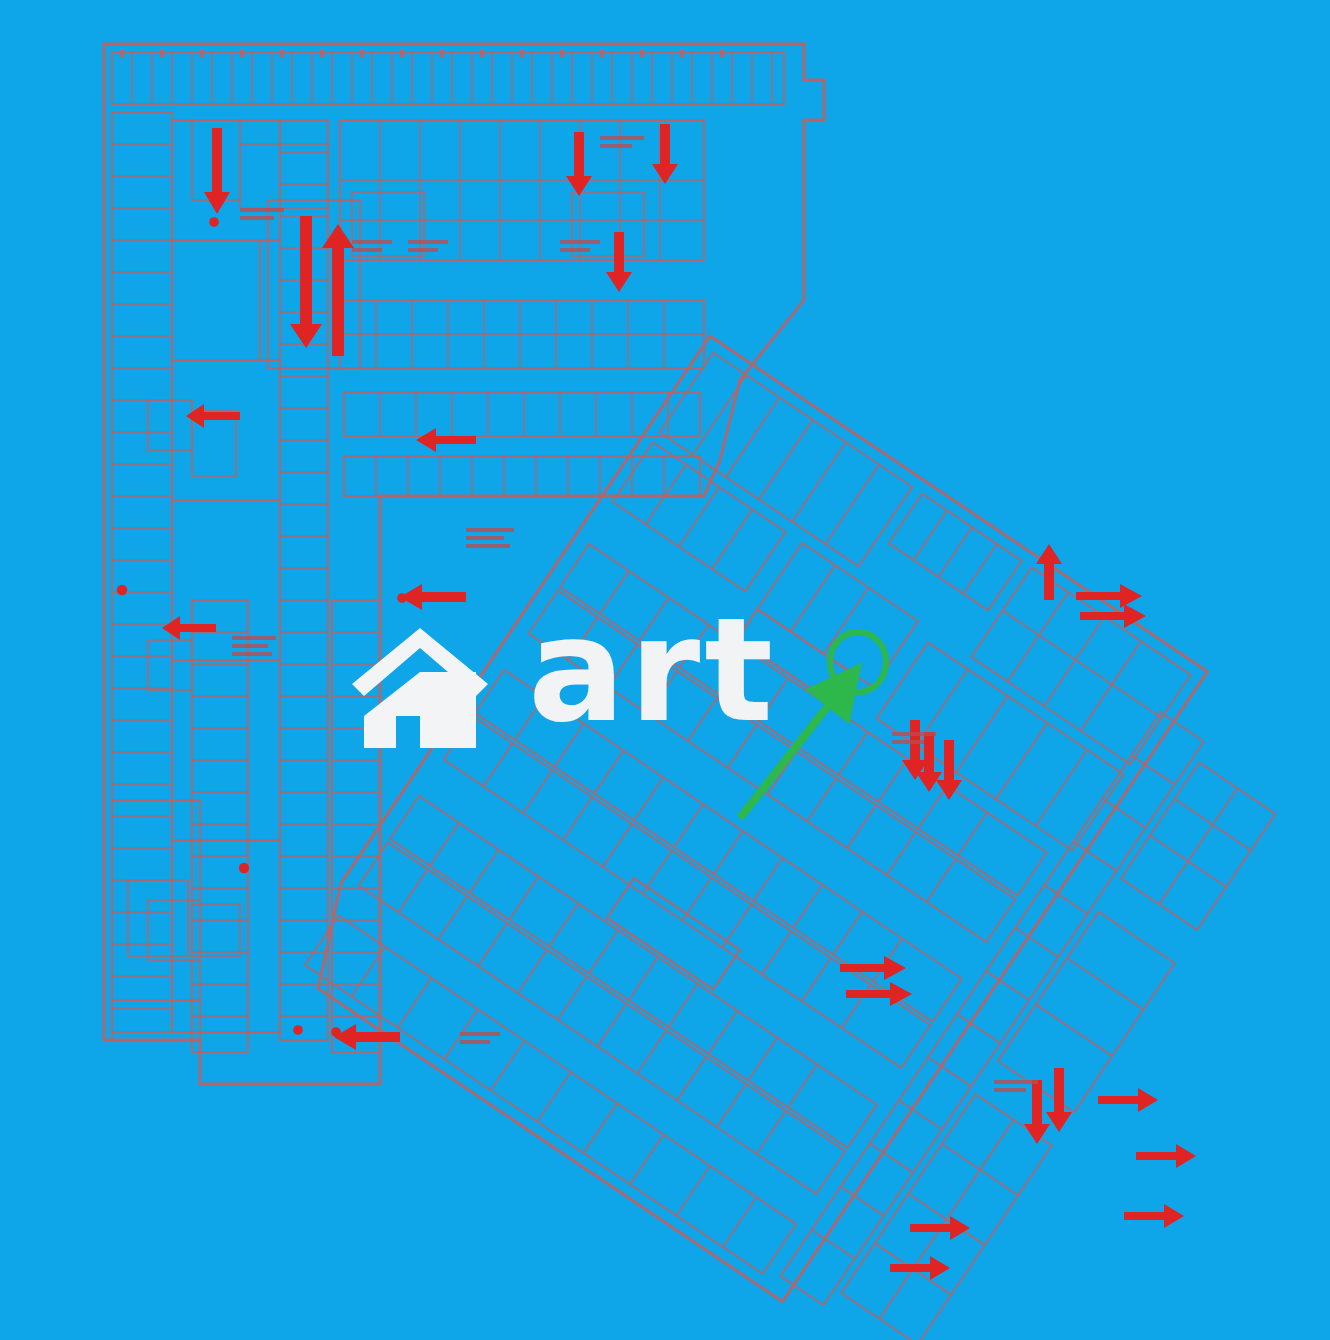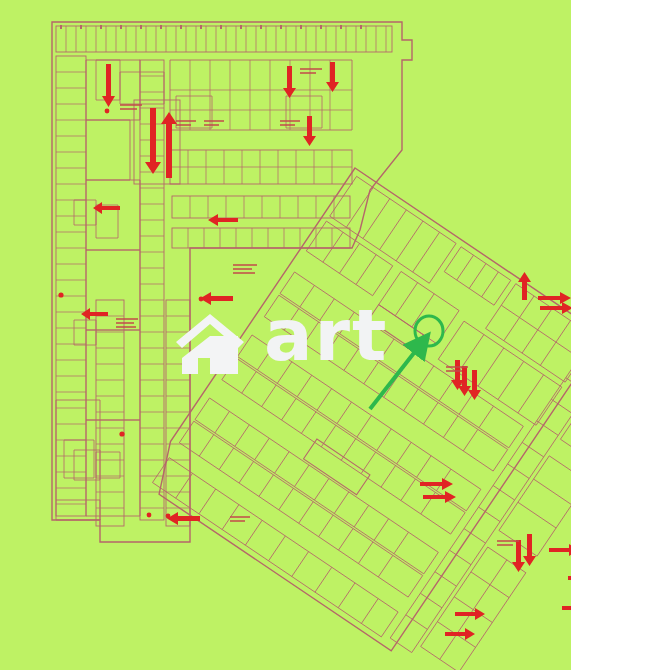--- a/index.html
+++ b/index.html
@@ -1,18 +1,18 @@
 <!DOCTYPE html>
 <html><head>
 <meta charset="utf-8">
 <style>
   html,body{margin:0;padding:0;background:#fff;}
   body{width:665px;height:670px;overflow:hidden;
        font-family:"Liberation Sans",sans-serif;}
-  #stage{position:relative;width:571px;height:670px;background:#bef264;overflow:hidden;}
+  #stage{position:relative;width:665px;height:670px;background:#0ea5e9;overflow:hidden;}
   svg{display:block;}
   .wm{position:absolute;pointer-events:none;}
   #wm-art{left:168px;top:296px;width:250px;height:80px;}
   .wmtext{font-family:"DejaVu Sans",sans-serif;font-size:72px;font-weight:700;
           fill:#f2f3f4;letter-spacing:2px;}
   .wmhouse{fill:#f3f4f5;}
 </style>
 </head>
 <body>
 

